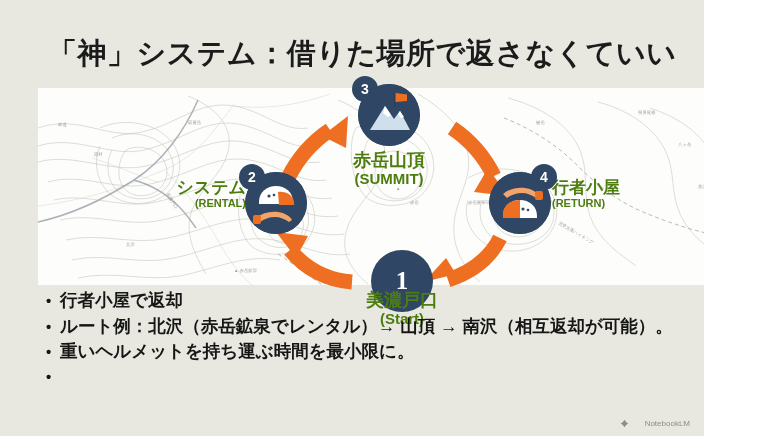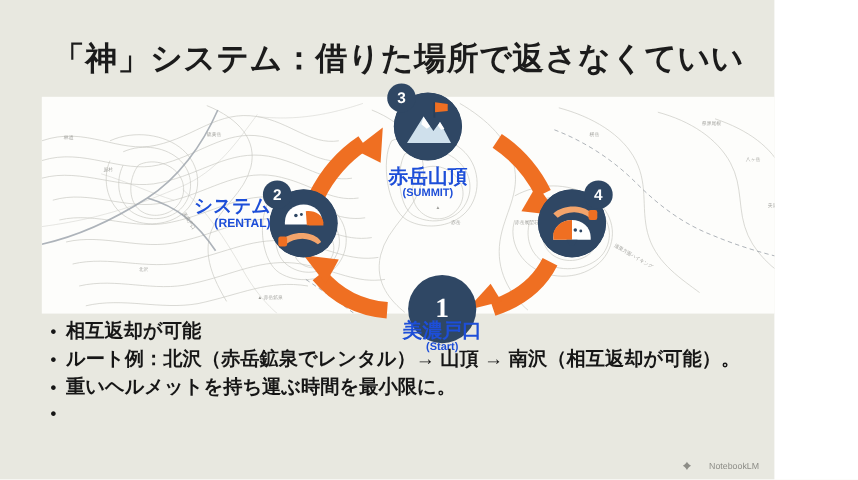--- a/index.html
+++ b/index.html
@@ -92,30 +92,30 @@
     font-size: 25px;
     font-weight: bold;
     font-family: "Liberation Serif", serif;
   }
 
   
   .node-label {
     position: absolute;
     text-align: center;
     white-space: nowrap;
-    color: #1d4ed8;
+    color: #4d7c0f;
   }
   .node-label .jp {
     font-size: 18px;
     font-weight: bold;
     line-height: 1.12;
     display: block;
   }
   .node-label .en {
-    font-size: 10px;
+    font-size: 15px;
     font-weight: bold;
     line-height: 1.15;
     display: block;
   }
   .node-label.side .jp { font-size: 17px; }
   .node-label.side .en { font-size: 11px; }
 
   
   #bullets {
     position: absolute;
@@ -303,35 +303,39 @@
         <path d="M14,40 C16,33 22,28 31,28 L31,46 L14,46 Z" fill="#ef6f22"></path>
         <circle cx="34" cy="37" r="1.6" fill="#2f4764"></circle>
         <circle cx="39" cy="38" r="1.3" fill="#2f4764"></circle>
         <path d="M26,46 L36,46 L33,51 L29,51 Z" fill="#2f4764"></path>
         <path d="M14,22 C20,17 28,15 36,16 C43,17 48,20 50,24 L47,26 C43,23 38,21 33,21 C27,21 22,23 18,26 Z" fill="#f3a46b"></path>
         <rect x="46" y="19" width="8" height="9" rx="2" fill="#ef6f22"></rect>
       </svg>
     </div>
     <div class="badge badge-tr">4</div>
   </div>
+  <div class="node-label side" style="left:552px; top:178px; width:140px; text-align:left;">
+    <span class="jp">行者小屋</span>
+    <span class="en">(RETURN)</span>
+  </div>
 
   <div class="node plain" style="left:371px; top:250px;">
     <div class="disc">
       <span class="numtext">1</span>
     </div>
   </div>
   <div class="node-label" style="left:316px; top:290px; width:172px;">
     <span class="jp">美濃戸口</span>
     <span class="en">(Start)</span>
   </div>
 
   <div id="bullets">
     <div class="bullet">
       <span class="dot">•</span>
-      <span>相互返却が可能</span>
+      <span>行者小屋で返却</span>
     </div>
     <div class="bullet">
       <span class="dot">•</span>
       <span>ルート例：北沢（赤岳鉱泉でレンタル）→ 山頂 → 南沢（相互返却が可能）。</span>
     </div>
     <div class="bullet">
       <span class="dot">•</span>
       <span>重いヘルメットを持ち運ぶ時間を最小限に。</span>
     </div>
     <div class="bullet">

